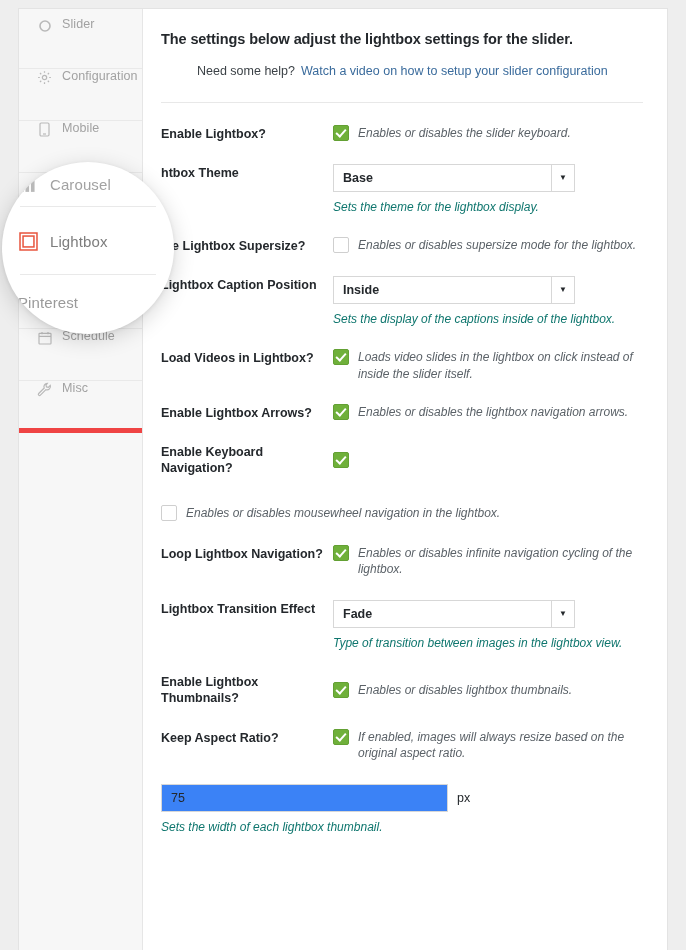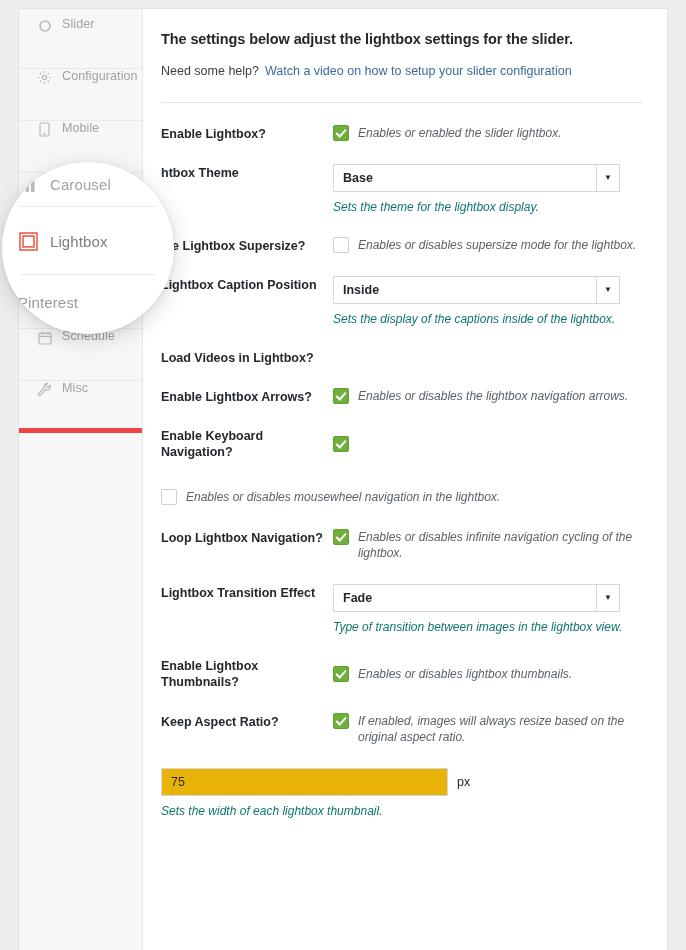--- a/index.html
+++ b/index.html
@@ -89,20 +89,21 @@
     font-weight: bold;
     color: #24282c;
     letter-spacing: -.1px;
     margin-bottom: 17px;
   }
 
   .help-line {
     font-size: 12.5px;
     color: #3c4247;
     margin-bottom: 24px;
+    margin-left: 36px;
   }
   .help-line .help-link {
     color: #3a6b9c;
     text-decoration: none;
     margin-left: 6px;
     cursor: pointer;
   }
 
   .rule {
     height: 1px;
@@ -183,21 +184,21 @@
     font-size: 12px;
     font-style: italic;
     color: #0f766e;
     line-height: 16px;
     margin-top: 7px;
   }
 
   
   .select {
     position: relative;
-    width: 287px;
+    width: 242px;
     height: 28px;
     border: 1px solid #d7d7d7;
     background: #fff;
     display: flex;
     align-items: center;
     cursor: pointer;
   }
   .select-value {
     font-size: 12.5px;
     font-weight: bold;
@@ -218,21 +219,21 @@
     font-size: 8px;
     line-height: 1;
   }
 
   
   .input-line { display: flex; align-items: center; }
   .text-input {
     width: 287px;
     height: 28px;
     border: 1px solid #d7d7d7;
-    background: #eab308;
+    background: #3b82f6;
     font-family: "Liberation Sans", sans-serif;
     font-size: 12.5px;
     color: #24282c;
     padding: 0 9px;
   }
   .unit {
     font-size: 12.5px;
     color: #24282c;
     margin-left: 9px;
   }
@@ -384,21 +385,21 @@
         <span>Need some help?</span><a class="help-link">Watch a video on how to setup your slider configuration</a>
       </div>
 
       <div class="rule"></div>
 
       <div class="row">
         <div class="row-label">Enable Lightbox?</div>
         <div class="row-field">
           <div class="cb-wrap">
             <span class="checkbox on"></span>
-            <span class="hint">Enables or enabled the slider lightbox.</span>
+            <span class="hint">Enables or disables the slider keyboard.</span>
           </div>
         </div>
       </div>
 
       <div class="row">
         <div class="row-label">htbox Theme</div>
         <div class="row-field">
           <div class="select">
             <span class="select-value">Base</span>
             <span class="select-arrow">▼</span>
@@ -423,20 +424,26 @@
           <div class="select">
             <span class="select-value">Inside</span>
             <span class="select-arrow">▼</span>
           </div>
           <div class="hint-below">Sets the display of the captions inside of the lightbox.</div>
         </div>
       </div>
 
       <div class="row">
         <div class="row-label">Load Videos in Lightbox?</div>
+        <div class="row-field">
+          <div class="cb-wrap">
+            <span class="checkbox on"></span>
+            <span class="hint">Loads video slides in the lightbox on click instead of inside the slider itself.</span>
+          </div>
+        </div>
       </div>
 
       <div class="row">
         <div class="row-label">Enable Lightbox Arrows?</div>
         <div class="row-field">
           <div class="cb-wrap">
             <span class="checkbox on"></span>
             <span class="hint">Enables or disables the lightbox navigation arrows.</span>
           </div>
         </div>

